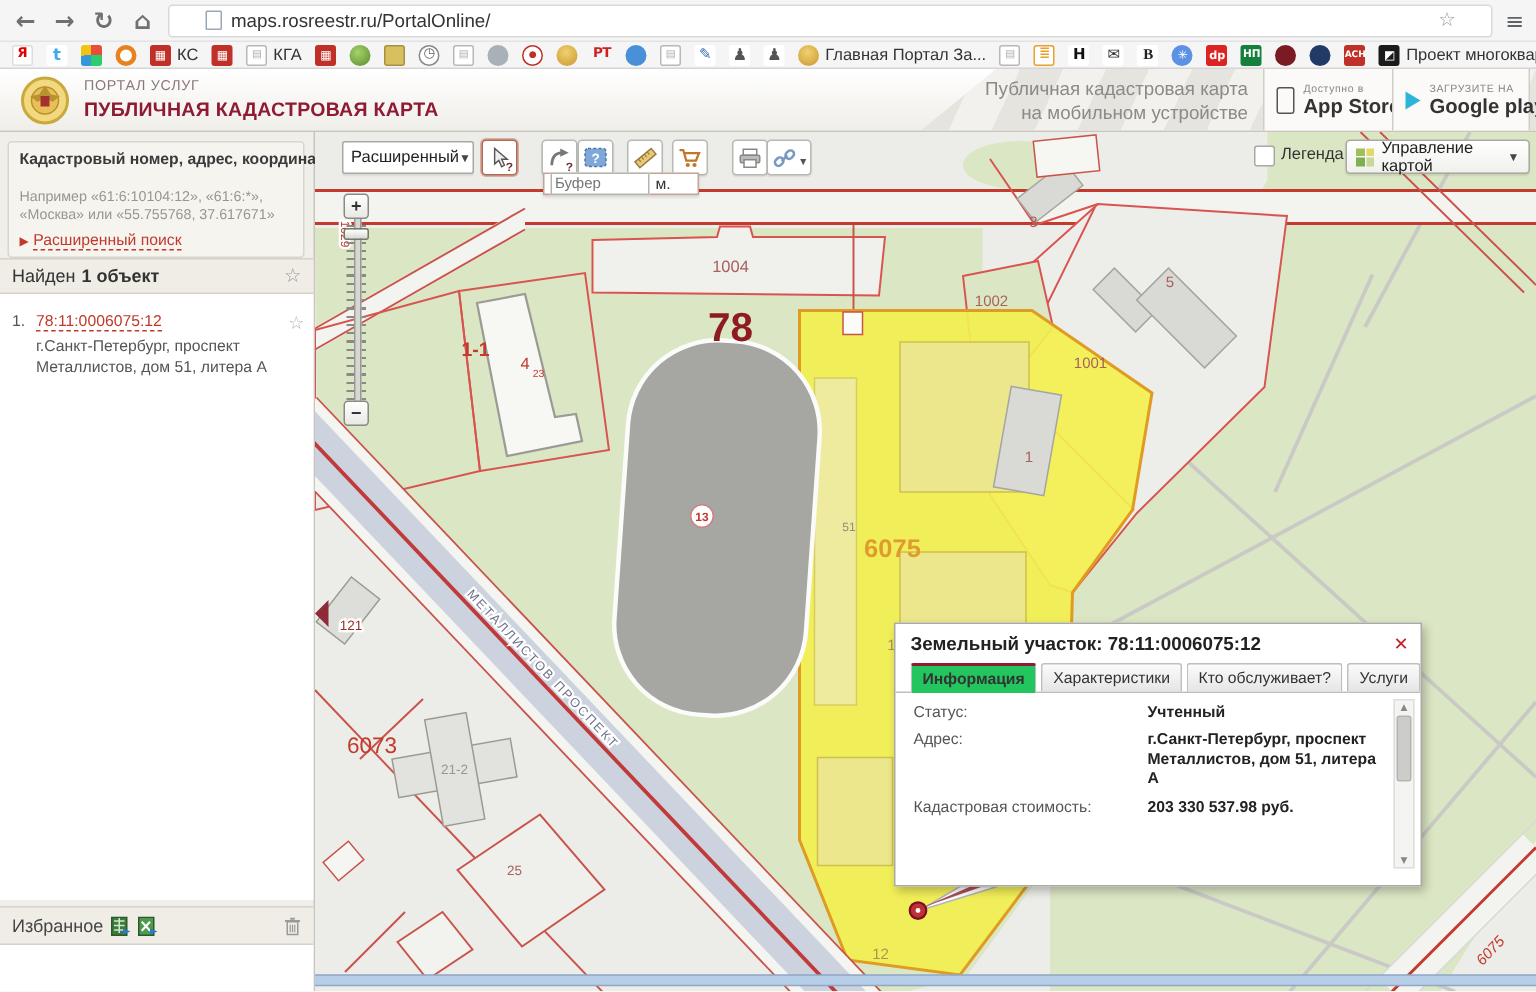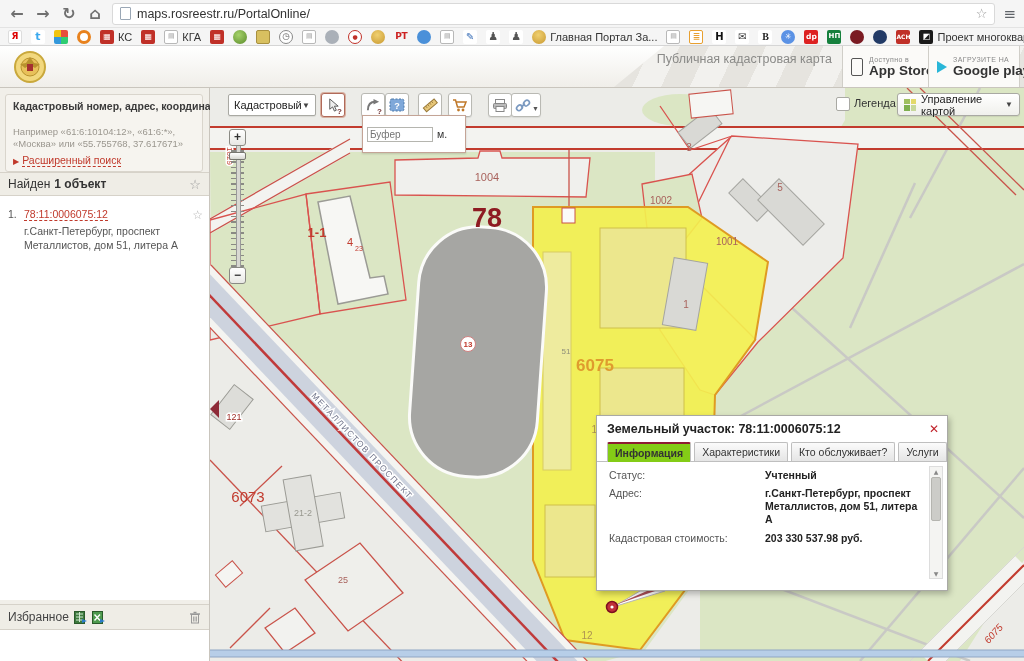--- a/index.html
+++ b/index.html
@@ -3,21 +3,21 @@
 <meta charset="utf-8">
 <style>
   html,body{margin:0;padding:0;background:#fff}
   #app{position:relative;width:1024px;height:661px;overflow:hidden;
        font-family:"Liberation Sans",sans-serif;background:#fff;-webkit-font-smoothing:antialiased}
   
   #chrome-top{position:absolute;top:0;left:0;right:0;height:28px;background:#F5F5F5;
               border-bottom:1px solid #E3E3E3;display:flex;align-items:center;padding:0 8px;gap:8px;box-sizing:border-box}
   .nav-btn{color:#707070;font-size:16px;font-weight:bold;width:18px;text-align:center;line-height:1;font-family:"DejaVu Sans",sans-serif}
   #addr{flex:1;height:20px;background:#fff;border:1px solid #D9D9D9;border-radius:3px;
-        display:flex;align-items:center;padding:0 7px;gap:6px}
+        display:flex;align-items:center;padding:0 24px;gap:6px}
   #addr .page-ico{width:9px;height:11px;border:1px solid #9AA7B5;border-radius:1px;background:#fff;flex:0 0 auto}
   #addr .url{font-size:12.5px;color:#333}
   #addr .star{margin-left:auto;color:#9A9A9A;font-size:13px;font-family:"DejaVu Sans",sans-serif}
   #menu-btn{color:#5f6368;font-size:15px;font-family:"DejaVu Sans",sans-serif}
   #bm-bar{position:absolute;top:28px;left:0;right:0;height:18px;background:#F5F5F5;border-bottom:1px solid #D5D5D5;
           display:flex;align-items:center;padding:0 8px;gap:9px;box-sizing:border-box;overflow:hidden}
   .bm{display:flex;align-items:center;gap:4px;flex:0 0 auto}
   .bmi{width:14px;height:14px;border-radius:2px;display:flex;align-items:center;justify-content:center;
        font-size:9px;font-weight:bold;line-height:1;font-family:"DejaVu Sans",sans-serif;box-sizing:border-box}
   .bml{font-size:11px;color:#333;white-space:nowrap}
@@ -104,21 +104,21 @@
   #map-svg text{font-family:"Liberation Sans",sans-serif}
   
   #layer-select{position:absolute;left:18px;top:6px;width:88px;height:22px;background:#fff;border:1px solid #A9A9A3;
                 border-radius:2px;font-size:11px;color:#222;display:flex;align-items:center;padding:0 5px;
                 justify-content:space-between;box-sizing:border-box;box-shadow:0 1px 1px rgba(0,0,0,.08)}
   .tbtn{position:absolute;top:5px;width:24px;height:24px;background:#fff;border:1px solid #B9B9B3;border-radius:3px;
         box-shadow:0 1px 1px rgba(0,0,0,.08);display:flex;align-items:center;justify-content:center;box-sizing:border-box}
   .tbtn.selected{border-color:#B06A5A;box-shadow:0 0 0 1px #D8B0A0}
   .tbtn .q{position:absolute;right:2px;bottom:0;font-size:8px;font-weight:bold;color:#703030}
   .tbtn .caret{position:absolute;right:1px;bottom:4px;font-size:7px;color:#555}
-  #buffer-pop{position:absolute;left:152px;top:27px;width:104px;height:38px;background:#fff;border:1px solid #C4A496;
+  #buffer-pop{position:absolute;left:152px;top:27px;width:104px;height:15px;background:#fff;border:1px solid #C4A496;
               display:flex;align-items:center;gap:4px;padding:0 4px;box-sizing:border-box;box-shadow:0 1px 2px rgba(0,0,0,.15)}
   #buffer-input{width:60px;height:13px;border:1px solid #B5B5AF;font-size:10px;padding:0 2px}
   #buffer-unit{font-size:10.5px;color:#333}
   #legend-box{position:absolute;left:626px;top:9px;width:12px;height:12px;background:#fff;border:1px solid #A9A9A3;border-radius:2px}
   #legend-label{position:absolute;left:644px;top:9px;font-size:11px;color:#333}
   #mapctl-btn{position:absolute;left:687px;top:5px;width:123px;height:23px;background:linear-gradient(#FFF,#F0F0EC);
               border:1px solid #A9A9A3;border-radius:3px;display:flex;align-items:center;gap:5px;padding:0 6px;
               font-size:11px;color:#222;box-sizing:border-box;box-shadow:0 1px 1px rgba(0,0,0,.08)}
   #mapctl-grid{width:12px;height:12px;display:grid;grid-template-columns:1fr 1fr;gap:1px;flex:0 0 auto}
   #mapctl-grid span{display:block}
@@ -136,21 +136,21 @@
   #collapse-handle{position:absolute;left:0;top:312px;width:0;height:0;
        border-top:9px solid transparent;border-bottom:9px solid transparent;border-right:9px solid #8E2B38}
   
   #popup{position:absolute;left:386px;top:327px;width:352px;height:176px;background:#fff;border:1px solid #A9A9A5;
          box-shadow:2px 3px 6px rgba(0,0,0,.25);box-sizing:border-box}
   #popup-title{padding:6px 10px 4px;font-size:12.5px;font-weight:bold;color:#222}
   #popup-close{position:absolute;right:8px;top:6px;color:#C0222A;font-weight:bold;font-size:12px;font-family:"DejaVu Sans",sans-serif}
   #popup-tabs{display:flex;gap:3px;margin:2px 0 0 10px;position:relative}
   .tab{padding:3px 7px;font-size:10.5px;color:#333;background:linear-gradient(#FBFBFB,#E5E5E5);
        border:1px solid #BFBFBF;border-bottom:none;border-radius:2px 2px 0 0;white-space:nowrap}
-  .tab.active{background:#84cc16;border-top:2px solid #8E1B33;font-weight:bold;margin-bottom:-1px;position:relative;z-index:2}
+  .tab.active{background:#22c55e;border-top:2px solid #8E1B33;font-weight:bold;margin-bottom:-1px;position:relative;z-index:2}
   #popup-body{position:relative;border-top:1px solid #BFBFBF;height:122px;padding:7px 26px 0 12px;box-sizing:border-box;overflow:hidden}
   .prow{display:grid;grid-template-columns:148px 1fr;column-gap:8px;margin-bottom:5px;font-size:10.5px;line-height:1.25}
   .plabel{color:#555}
   .pvalue{font-weight:bold;color:#222}
   #pscroll{position:absolute;right:4px;top:4px;bottom:4px;width:14px;background:#F4F4F2;border:1px solid #DDD;box-sizing:border-box}
   #pscroll .arr{position:absolute;left:0;right:0;text-align:center;font-size:6px;color:#888;font-family:"DejaVu Sans",sans-serif}
   #pscroll .up{top:1px}
   #pscroll .dn{bottom:1px}
   #pscroll .thumb{position:absolute;left:1px;right:1px;top:10px;height:42px;background:#CCCCC8;border:1px solid #B5B5B0;border-radius:2px}
 </style>
@@ -283,23 +283,28 @@
 
   </div>
 
   <div id="site-header">
     <svg id="logo" viewBox="0 0 36 36">
       <circle cx="18" cy="18" r="15" fill="#F2D87E" stroke="#C9A83C" stroke-width="2"></circle>
       <circle cx="18" cy="18" r="9" fill="#E8C05A" stroke="#B8922E"></circle>
       <path d="M18 8 L22 14 L28 15 L23 19 L18 16 L13 19 L8 15 L14 14 Z" fill="#B8922E"></path>
       <rect x="15" y="15" width="6" height="7" fill="#A53030"></rect>
     </svg>
+    <div id="hdr-text">
+      <div id="hdr-portal">ПОРТАЛ УСЛУГ</div>
+      <div id="hdr-title">ПУБЛИЧНАЯ КАДАСТРОВАЯ КАРТА</div>
+    </div>
     <div id="promo"></div>
     <div id="promo-text">
       <div>Публичная кадастровая карта</div>
+      <div>на мобильном устройстве</div>
     </div>
     <div class="badge" id="badge-apple">
       <span class="phone-ico"></span>
       <span>
           <div class="small">Доступно в</div>
             <div class="big">App Store</div>
         </span>
     </div>
     <div class="badge" id="badge-gplay">
       <span class="play-ico"></span>
@@ -466,21 +471,21 @@
         </g>
       <polygon points="430,503 455,503 403,519" fill="#FFFFFF" stroke="#B5B5B5" stroke-width="1"></polygon>
       <polygon points="437,503 445,503 405,517" fill="#9E3039" opacity="0.85"></polygon>
       <g>
         <circle cx="402" cy="519" r="5.5" fill="#C03038" stroke="#7E1020" stroke-width="1.5"></circle>
         <circle cx="402" cy="519" r="1.6" fill="#FFFFFF"></circle>
       </g>
     </svg>
 
     <div id="layer-select">
-      <span>Кадастровый</span>
+      <span>Расширенный</span>
       <span style="font-size:8px;color:#444">▼</span>
     </div>
     <div class="tbtn selected" style="left:111px">
       <svg width="15" height="15" viewBox="0 0 16 16">
         <path d="M4,1 L4,12 L7,9.5 L9,14 L11,13 L9,8.7 L13,8.7 Z" fill="#EEE" stroke="#555" stroke-width="1"></path>
       </svg>
         <span class="q">?</span>
     </div>
     <div class="tbtn" style="left:151px">
       <svg width="15" height="15" viewBox="0 0 16 16">

